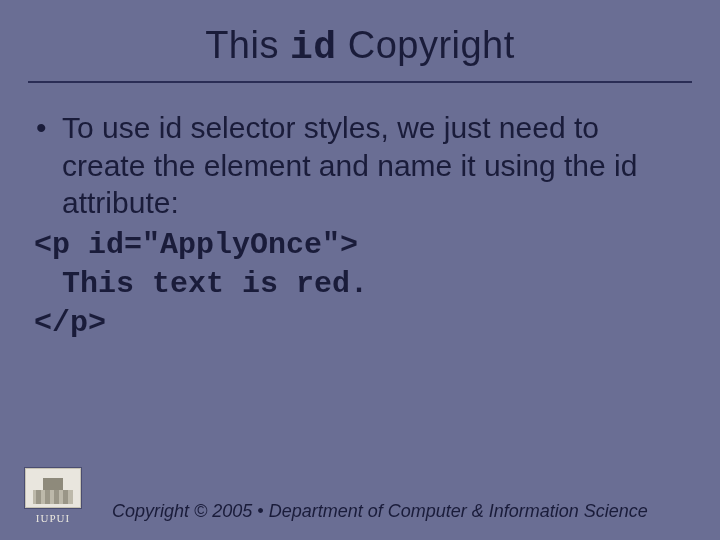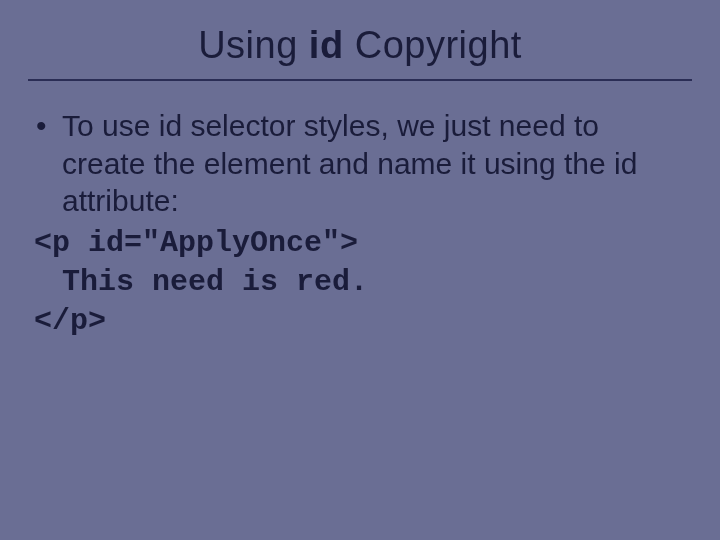--- a/index.html
+++ b/index.html
@@ -19,21 +19,21 @@
   .title {
     text-align: center;
     font-size: 38px;
     font-weight: 400;
     color: #1a1c3a;
     margin-top: 6px;
     margin-bottom: 12px;
     letter-spacing: 0.5px;
   }
   .title .mono {
-    font-family: Liberation Sans, sans-serif;
+    font-family: Liberation Mono, monospace;
     font-weight: 700;
   }
   .rule {
     border: none;
     border-top: 2px solid #2a2d55;
     margin: 0 0 26px 0;
   }
   .content {
     padding: 0 6px 0 6px;
     font-size: 30px;
@@ -130,31 +130,47 @@
     color: #1a1c3a;
     padding-bottom: 2px;
   }
 </style>
 </head>
 <body>
 
 <div class="slide">
 
   <h1 class="title">
-    <span>Using </span><span class="mono">id</span><span> Copyright</span>
+    <span>This </span><span class="mono">id</span><span> Copyright</span>
   </h1>
 
   <hr class="rule">
 
   <div class="content">
     <div class="bullet-row">
       <div class="bullet-mark">•</div>
       <div class="bullet-text">To use id selector styles, we just need to create the element and name it using the id attribute:</div>
     </div>
     <div class="code">
       <div>&lt;p id="ApplyOnce"&gt;</div>
-      <div class="line-indent">This need is red.</div>
+      <div class="line-indent">This text is red.</div>
       <div>&lt;/p&gt;</div>
     </div>
   </div>
 
+  <div class="footer">
+    <div class="logo">
+      <div class="logo-frame">
+        <div class="logo-building">
+          <div class="roof"></div>
+          <div class="base"></div>
+          <div class="col c1"></div>
+          <div class="col c2"></div>
+          <div class="col c3"></div>
+          <div class="col c4"></div>
+        </div>
+      </div>
+      <div class="logo-label">IUPUI</div>
+    </div>
+    <div class="copyright">Copyright © 2005 • Department of Computer &amp; Information Science</div>
+  </div>
 
 </div>
 
 </body></html>

